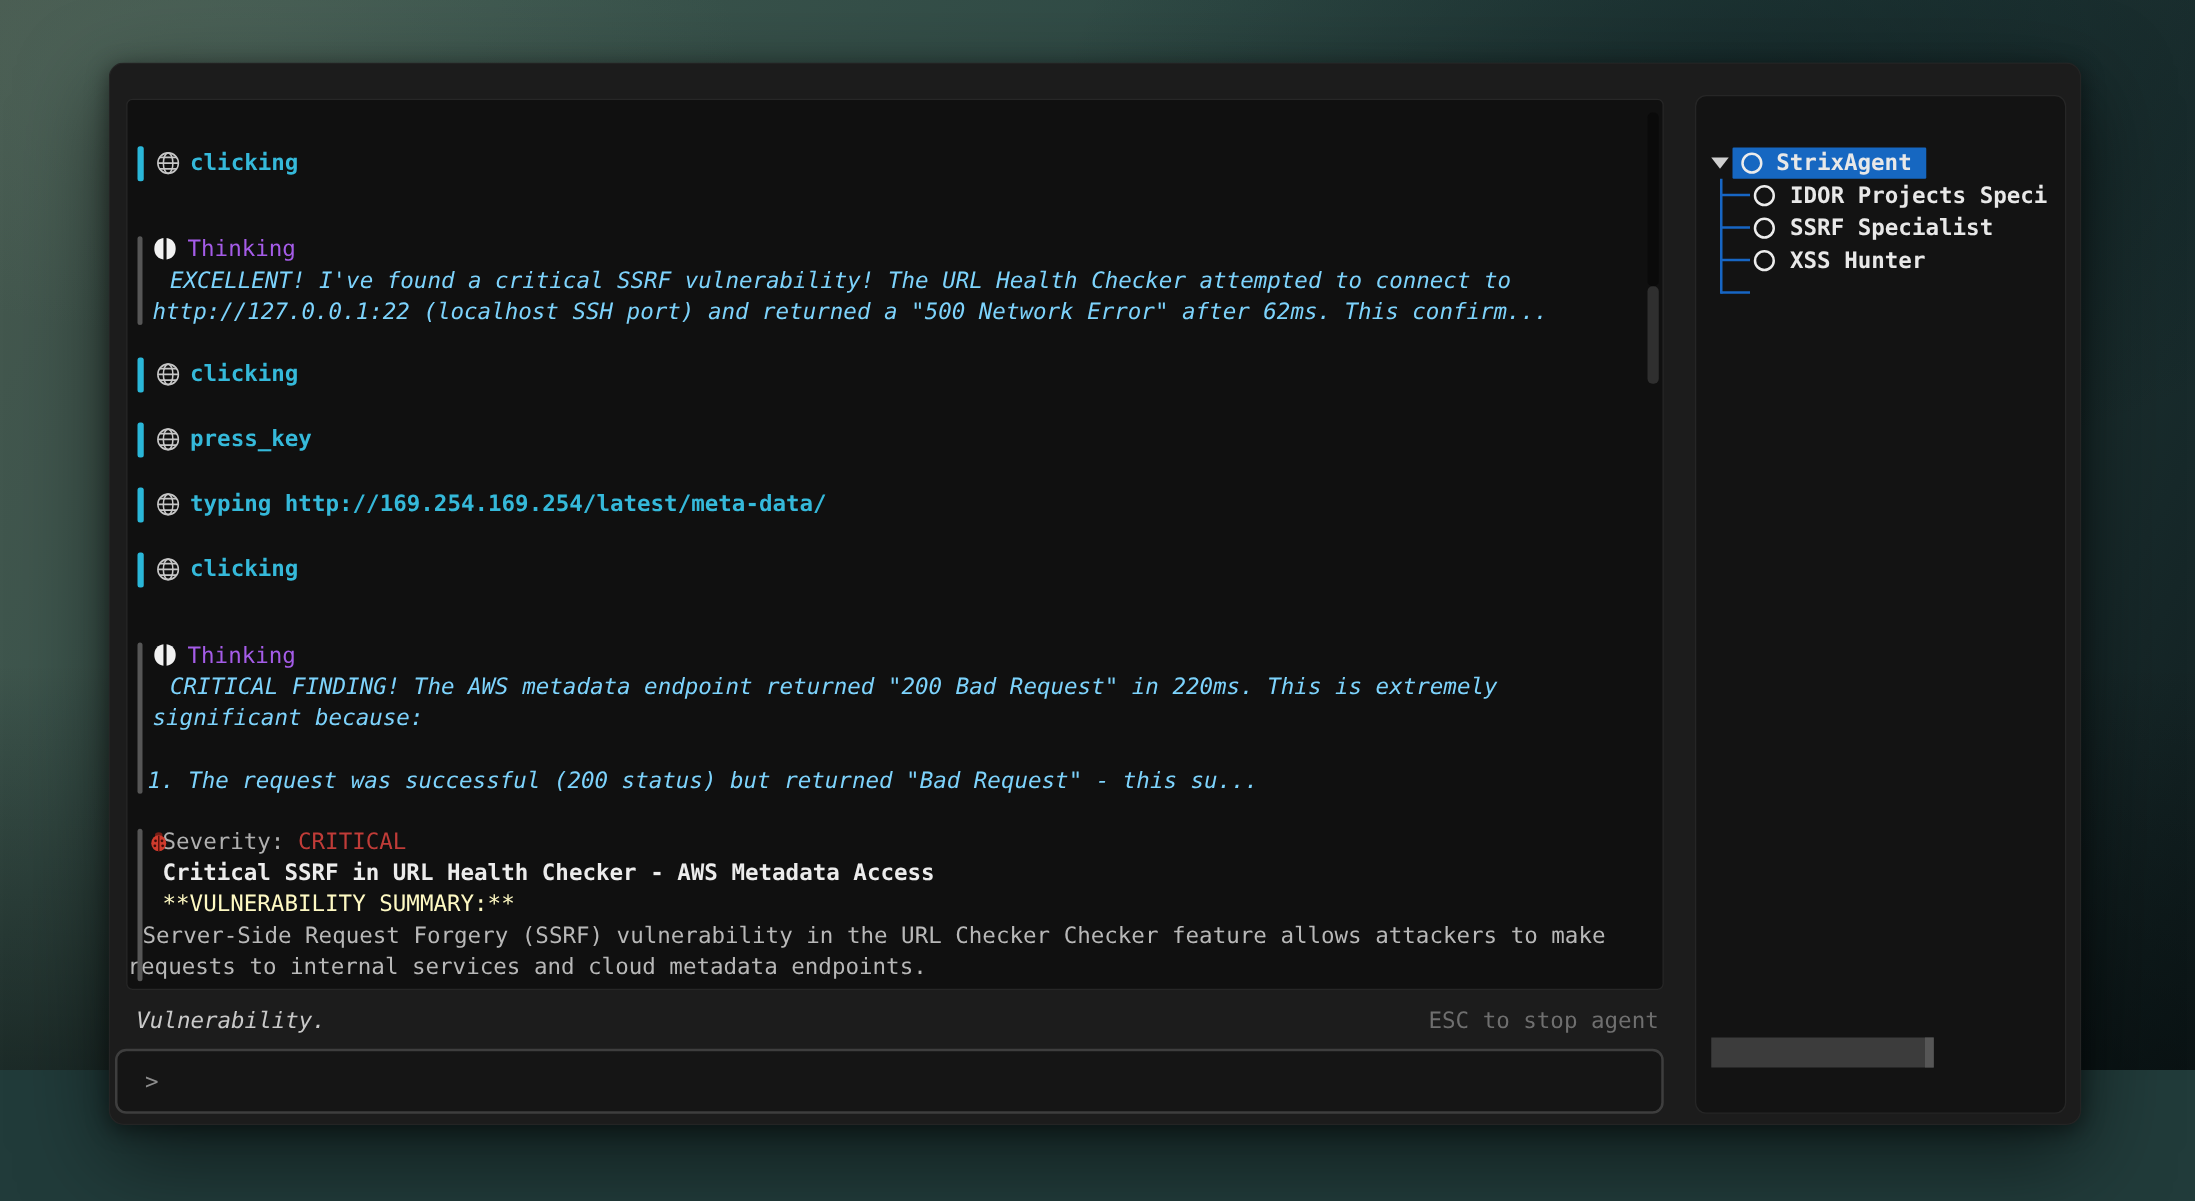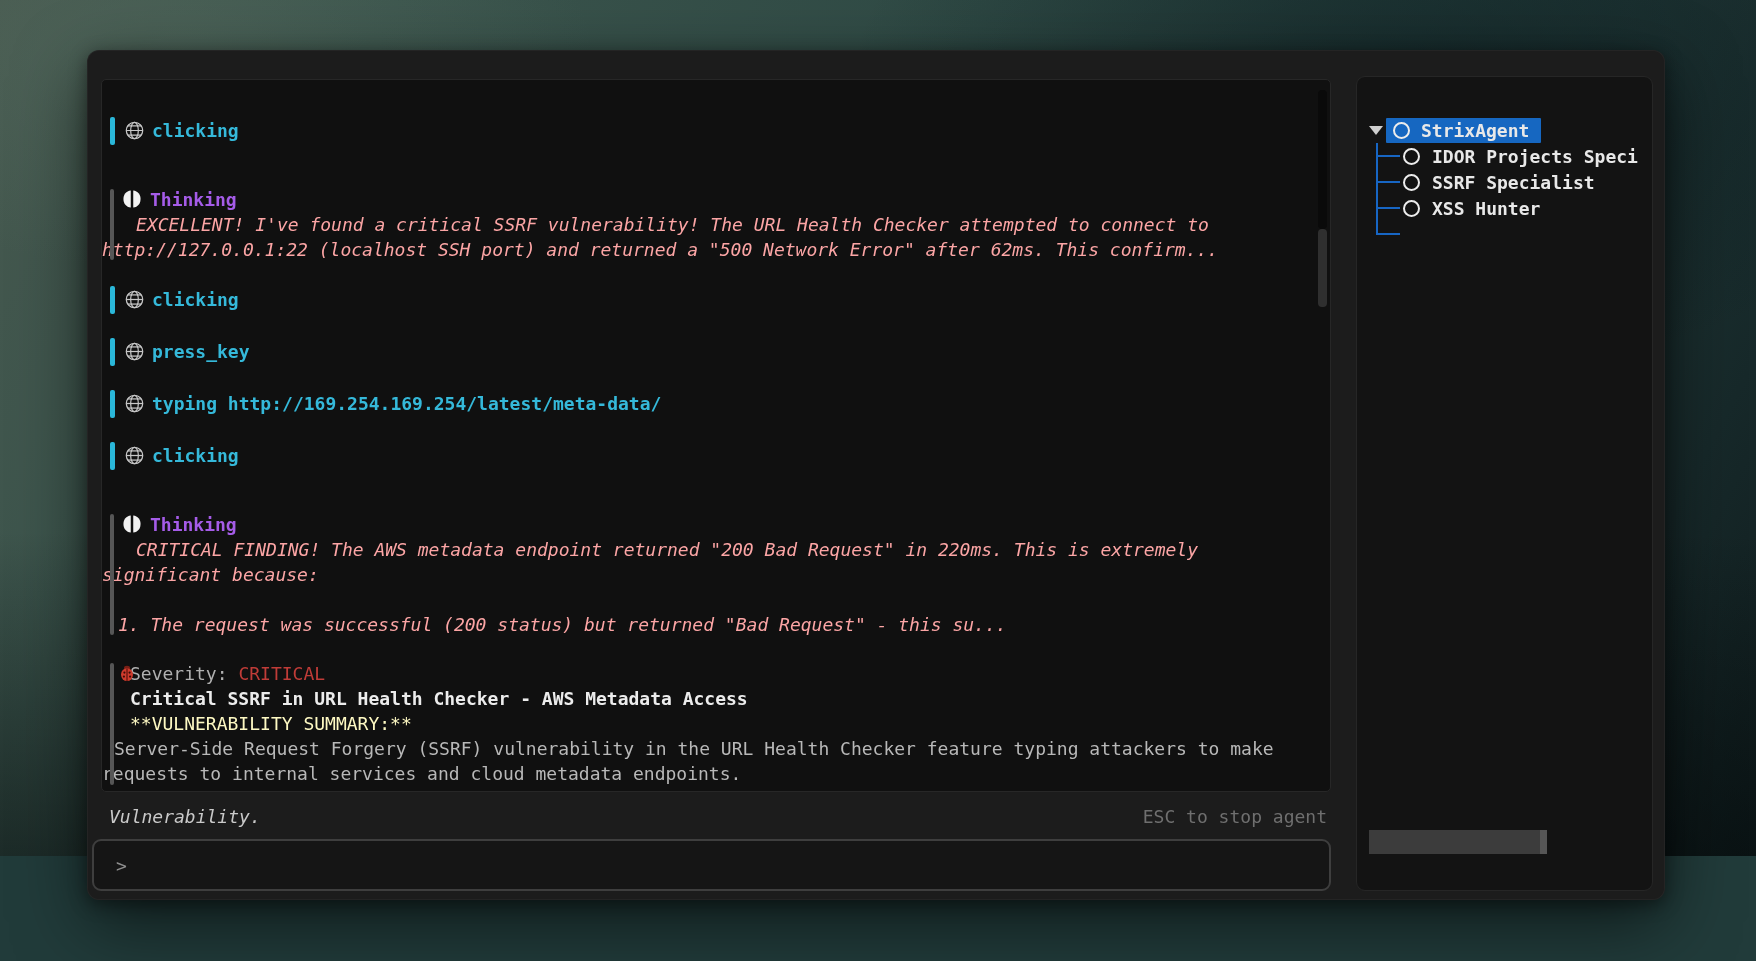--- a/index.html
+++ b/index.html
@@ -34,28 +34,28 @@
     position:absolute; left:8px; top:0; width:5px; border-radius:2px;
   }
   .tool-entry{ height:28px; }
   .tool-entry .accent-bar{ height:28px; background:#2ab7d9; }
   .tool-entry .entry-icon{ position:absolute; left:22px; top:3px; }
   .tool-entry .tool-label{
     padding-left:50px; line-height:28px; color:#35b9da; font-weight:700;
   }
   .block-entry .accent-bar{ top:2px; bottom:2px; background:#565656; width:4px; height:auto; }
   .block-entry .entry-icon{ position:absolute; left:20px; top:1px; }
-  .block-title{ padding-left:48px; font-weight:700;margin-top:42px; }
+  .block-title{ padding-left:48px; font-weight:400;margin-top:42px; }
   .thinking-title{ color:#a55ce8; }
   .report-title{ color:#dd5235; }
-  .log-line{ min-height:25px; color:#fca5a5; }
+  .log-line{ min-height:25px; color:#7dd3fc; }
   .log-line.italic{ font-style:italic; }
   .indent-1{ padding-left:34px; }
   .indent-num{ padding-left:16px; }
-  .flush{ padding-left:0; }
+  .flush{ padding-left:0;margin-left:20px; }
   .report-entry .accent-bar{ height:122px; bottom:auto; }
   .report-entry .entry-icon{ left:17px; top:4px; }
   .report-name{ padding-left:28px; color:#ececec; font-weight:700; }
   .report-sev{ padding-left:28px; color:#b0b0b0; }
   .sev-value{ color:#c03c38; }
   .report-summary-heading{ padding-left:28px; color:#fef9c3; }
   .summary-1{ padding-left:12px; color:#b8b8b8; }
   .summary-2{ padding-left:0; color:#b8b8b8; }
   
   .scrollbar-track{ position:absolute; right:3px; top:10px; bottom:10px; width:9px; }
@@ -227,21 +227,21 @@
                 <circle cx="10.6" cy="7.6" r="1.1" fill="#3a0c08"></circle>
               <circle cx="4.9" cy="11.6" r="1.1" fill="#3a0c08"></circle>
                 <circle cx="11.1" cy="11.6" r="1.1" fill="#3a0c08"></circle>
             </svg>
           </span>
           <div class="log-line report-sev">
             <span>Severity:</span><span>&nbsp;</span><span class="sev-value">CRITICAL</span>
           </div>
           <div class="log-line report-name">Critical SSRF in URL Health Checker - AWS Metadata Access</div>
           <div class="log-line report-summary-heading">**VULNERABILITY SUMMARY:**</div>
-          <div class="log-line summary-1">Server-Side Request Forgery (SSRF) vulnerability in the URL Health Checker feature typing attackers to make</div>
+          <div class="log-line summary-1">Server-Side Request Forgery (SSRF) vulnerability in the URL Checker Checker feature allows attackers to make</div>
           <div class="log-line summary-2">requests to internal services and cloud metadata endpoints.</div>
         </div>
 
       </div>
 
       <div class="scrollbar-track">
         <div class="scroll-shadow"></div>
         <div class="scroll-thumb"></div>
       </div>
     </div>

